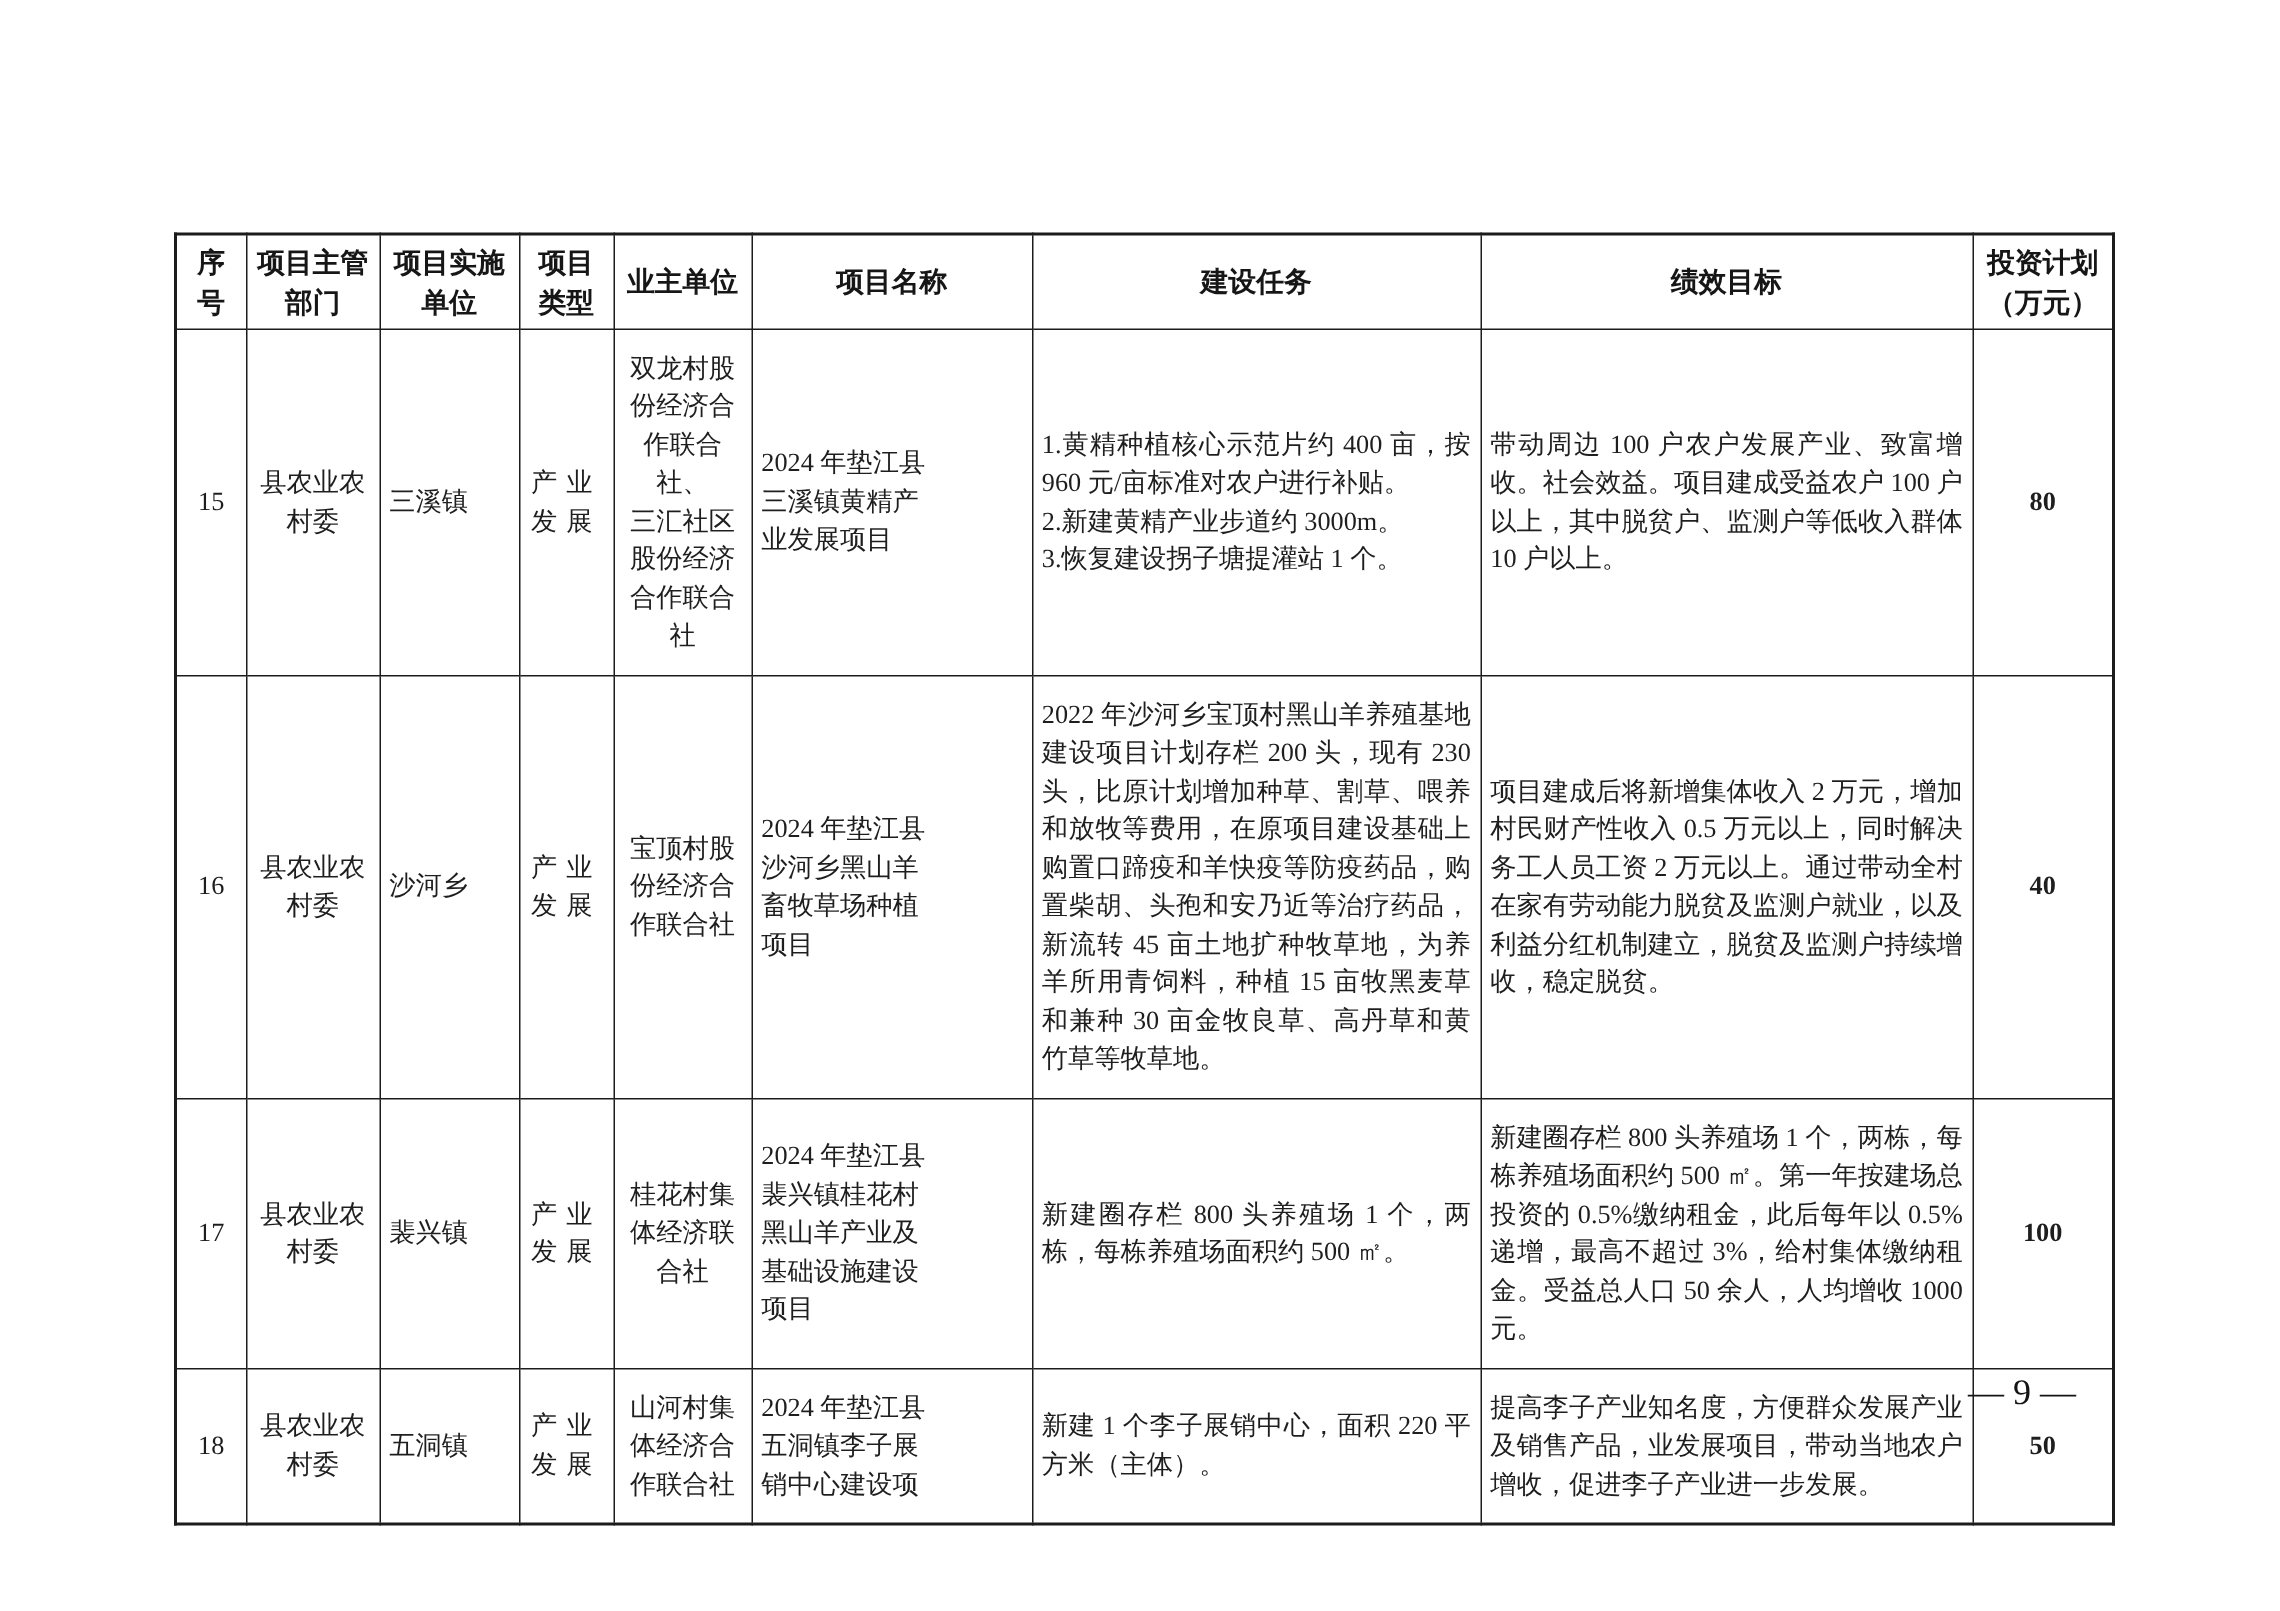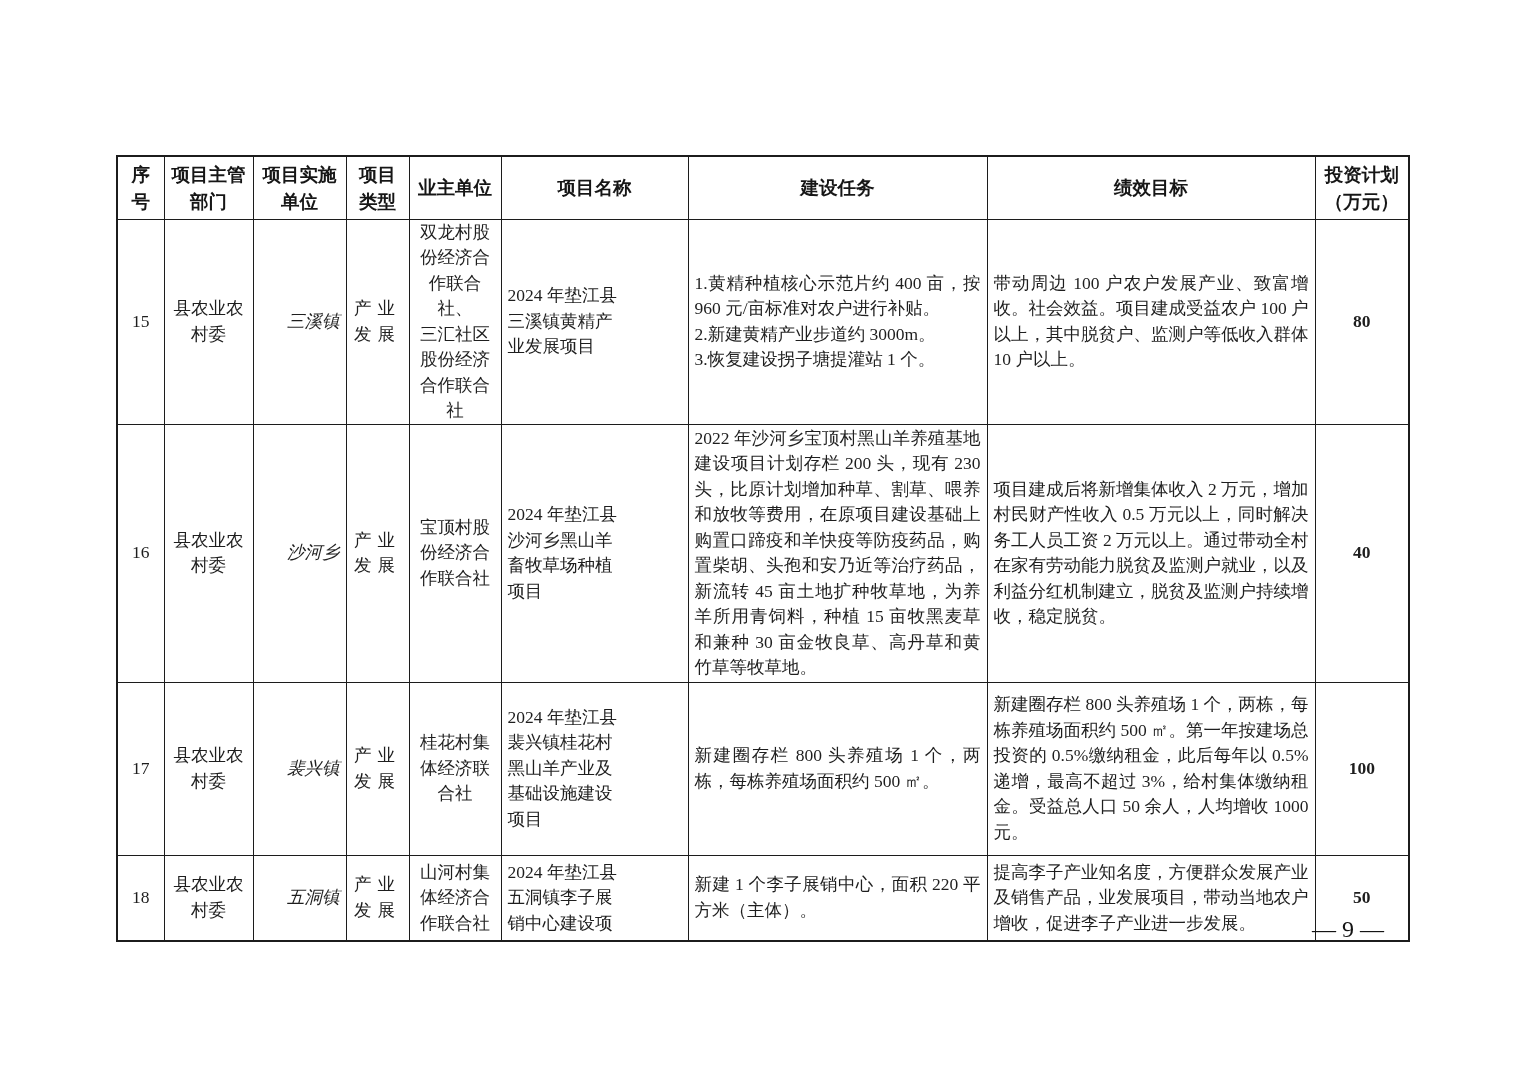--- a/index.html
+++ b/index.html
@@ -23,34 +23,34 @@
     border: 2px solid #1c1c1c;
   }
   table.projects th,
   table.projects td {
     border: 1px solid #1c1c1c;
     vertical-align: middle;
     white-space: pre-line;
     overflow: hidden;
     font-size: 17.5px;
     line-height: 25.5px;
-    padding: 0 6px;
+    padding: 13px 6px;
   }
   table.projects th {
     font-family: "Liberation Sans", "DejaVu Sans", sans-serif;
     font-weight: 700;
     font-size: 18.5px;
     line-height: 27px;
     text-align: center;
     padding: 2px 2px;
     color: #161616;
   }
   td.c-seq    { text-align: center; font-size: 18px; }
   td.c-dept   { text-align: center; }
-  td.c-impl   { text-align: right; font-style: italic; }
+  td.c-impl   { text-align: left; }
   td.c-type   { text-align: center; letter-spacing: 6px; padding: 3px 4px; }
   td.c-owner  { text-align: center; padding: 3px 4px; }
   td.c-name   { text-align: left; padding-left: 9px; padding-right: 4px; }
   td.c-task   { text-align: justify; padding: 4px 8px; }
   td.c-target { text-align: justify; padding: 4px 9px; margin-left: 20px; }
   td.c-invest { text-align: center; font-size: 18.5px; font-weight: bold; }
   .page-number {
     position: absolute;
     left: 1298px;
     top: 916px;

